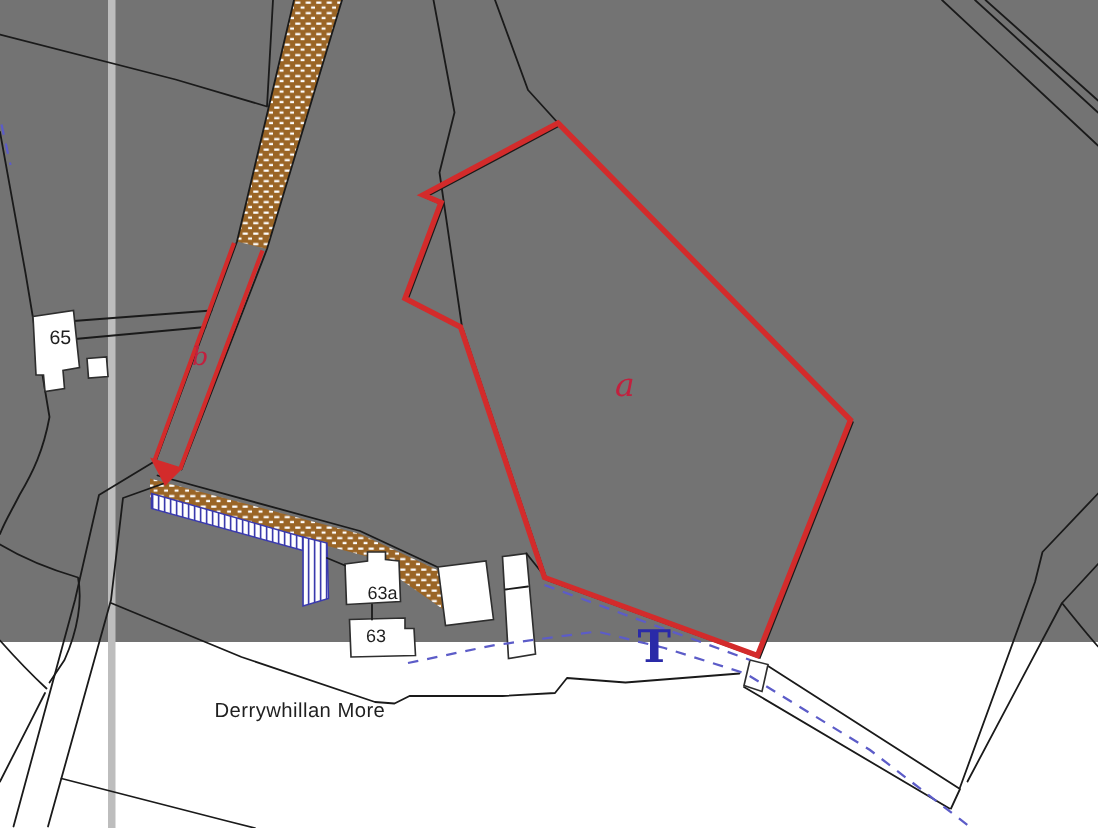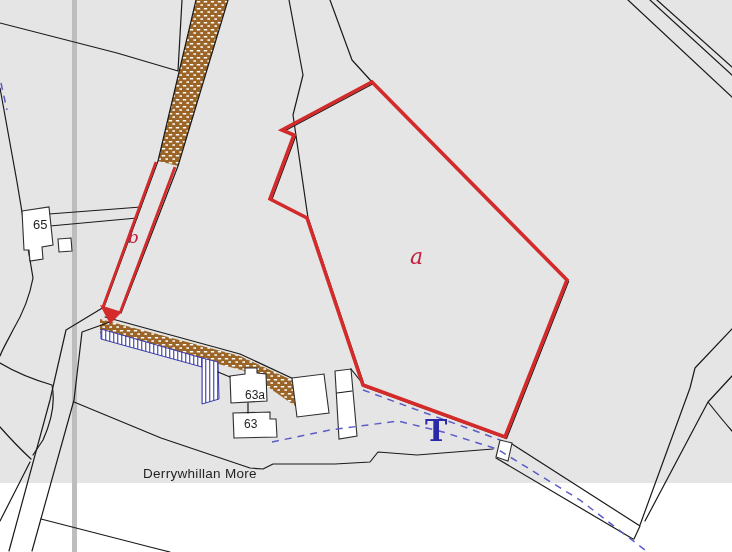--- a/index.html
+++ b/index.html
@@ -1,17 +1,17 @@
 <!DOCTYPE html>
 <html><head>
 <meta charset="utf-8">
 <style>
   html,body{margin:0;padding:0;background:#ffffff;}
   body{width:732px;height:552px;overflow:hidden;font-family:"Liberation Sans",sans-serif;}
-  #map-stage{position:relative;width:732px;height:483px;background:#e5e5e5;}
+  #map-stage{position:relative;width:732px;height:428px;background:#737373;}
   svg{display:block;}
   text{user-select:none;}
   .bldg{fill:#ffffff;stroke:#2e2e2e;stroke-width:1.1;}
   .fline{fill:none;stroke:#1a1a1a;stroke-width:1.2;stroke-linejoin:round;stroke-linecap:round;}
 </style>
 </head>
 <body>
 
 <div id="map-stage">
 <svg width="732" height="552" viewBox="0 0 732 552" xmlns="http://www.w3.org/2000/svg">

